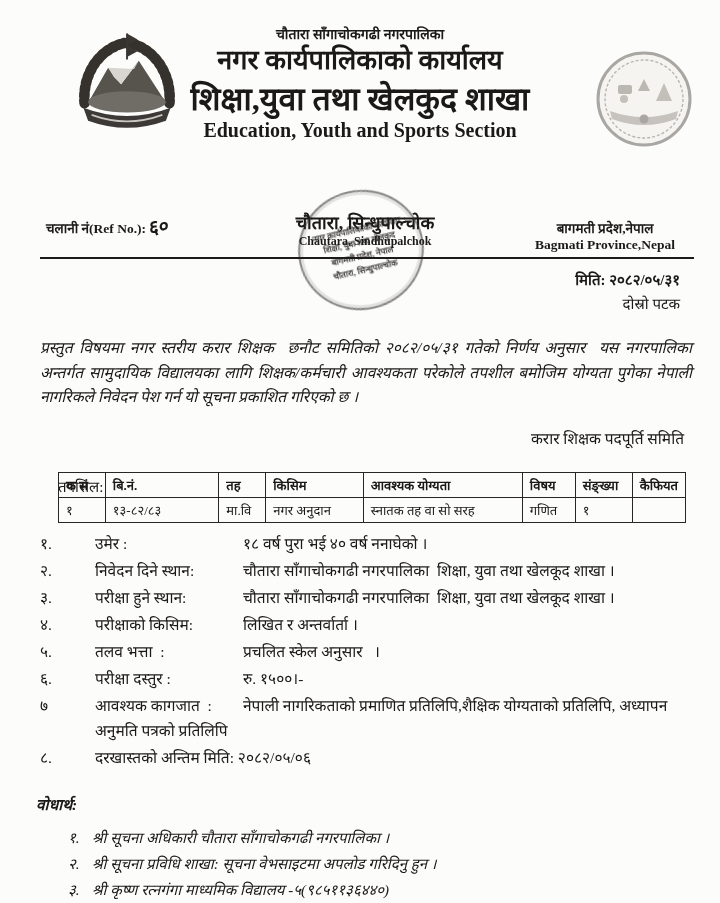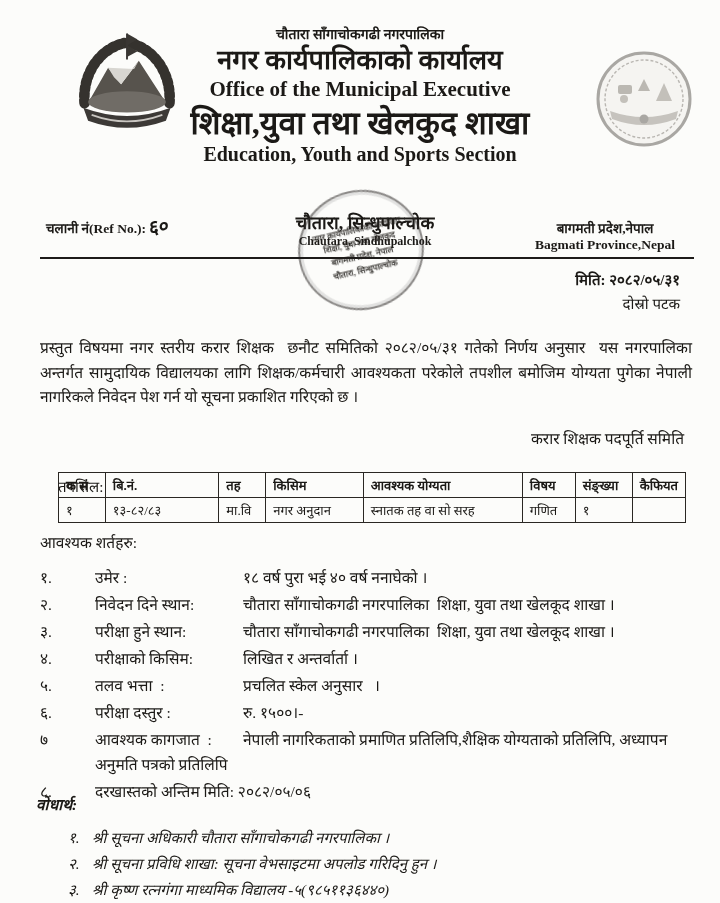--- a/index.html
+++ b/index.html
@@ -34,21 +34,21 @@
     display:flex; flex-direction:column; align-items:center; justify-content:center;
     transform:rotate(-13deg); color:rgba(38,35,32,.85);
     font-size:8.5px; font-weight:bold; line-height:1.6; text-align:center;
     filter:blur(.2px); pointer-events:none;
   }
   .rule { position:absolute; left:40px; right:26px; top:257px; border-top:2px solid #1d1b19; }
   .date-block { position:absolute; right:40px; top:268px; text-align:right; font-size:15px; line-height:1.6; }
   .date-line { font-weight:600; }
   
   .subject { position:absolute; left:0; width:100%; top:310px; text-align:center; font-size:16px; }
-  .para { position:absolute; left:40px; right:28px; top:336px; font-size:15.5px; line-height:24.5px; text-align:justify; }
+  .para { position:absolute; left:40px; right:28px; top:336px; font-size:15.5px; line-height:24.5px; text-align:justify;font-style:italic; }
   .committee { position:absolute; right:36px; top:427px; font-size:15.5px; }
   .tapasil { position:absolute; left:58px; top:452px; font-size:15px;margin-top:24px; }
   table.spec { position:absolute; left:58px; top:472px; width:628px; border-collapse:collapse; font-size:13px; }
   table.spec th, table.spec td { border:1.6px solid #2a2723; padding:2px 7px; text-align:left; font-weight:normal; height:25px; }
   table.spec th { font-weight:600; }
   .conditions { position:absolute; left:40px; right:26px; top:531px; font-size:15.5px; }
   .cond-title { margin-bottom:12px; }
   .c-row { display:flex; line-height:25px; margin-bottom:2px; }
   .c-num { flex:0 0 55px; }
   .c-body { flex:1; }
@@ -91,21 +91,20 @@
       <rect x="24" y="36" width="14" height="9" rx="2" fill="#a6a29b"></rect>
       <circle cx="30" cy="50" r="4" fill="#b0aca5"></circle>
       <path d="M16,62 Q50,74 84,62 L82,70 Q50,82 18,70 Z" fill="#b5b1aa"></path>
       <circle cx="50" cy="70" r="4.5" fill="#8e8b86"></circle>
     </svg>
   </div>
 
   <div class="hdr-center">
     <div class="h-muni-np">चौतारा साँगाचोकगढी नगरपालिका</div>
     <div class="h-office-np">नगर कार्यपालिकाको कार्यालय</div>
-    <div class="h-office-en">Office of the Municipal Executive</div>
     <div class="h-section-np">शिक्षा,युवा तथा खेलकुद शाखा</div>
     <div class="h-section-en">Education, Youth and Sports Section</div>
   </div>
 
   <div class="meta-left">
     <div>
       <span>चलानी नं(Ref No.):</span>
       <span class="ref-hand">६०</span>
     </div>
   </div>
@@ -167,21 +166,20 @@
       <td>नगर अनुदान</td>
       <td>स्नातक तह वा सो सरह</td>
       <td>गणित</td>
       <td>१</td>
       <td></td>
     </tr>
   </tbody>
     </table>
 
   <div class="conditions">
-    <div class="cond-title">आवश्यक शर्तहरु:</div>
 
     <div class="c-row">
       <span class="c-num">१.</span>
       <span class="c-body"><span class="c-label">उमेर :</span><span>१८ वर्ष पुरा भई ४० वर्ष ननाघेको ।</span></span>
     </div>
     <div class="c-row">
       <span class="c-num">२.</span>
       <span class="c-body"><span class="c-label">निवेदन दिने स्थान:</span><span>चौतारा साँगाचोकगढी नगरपालिका&nbsp; शिक्षा, युवा तथा खेलकूद शाखा ।</span></span>
     </div>
     <div class="c-row">

